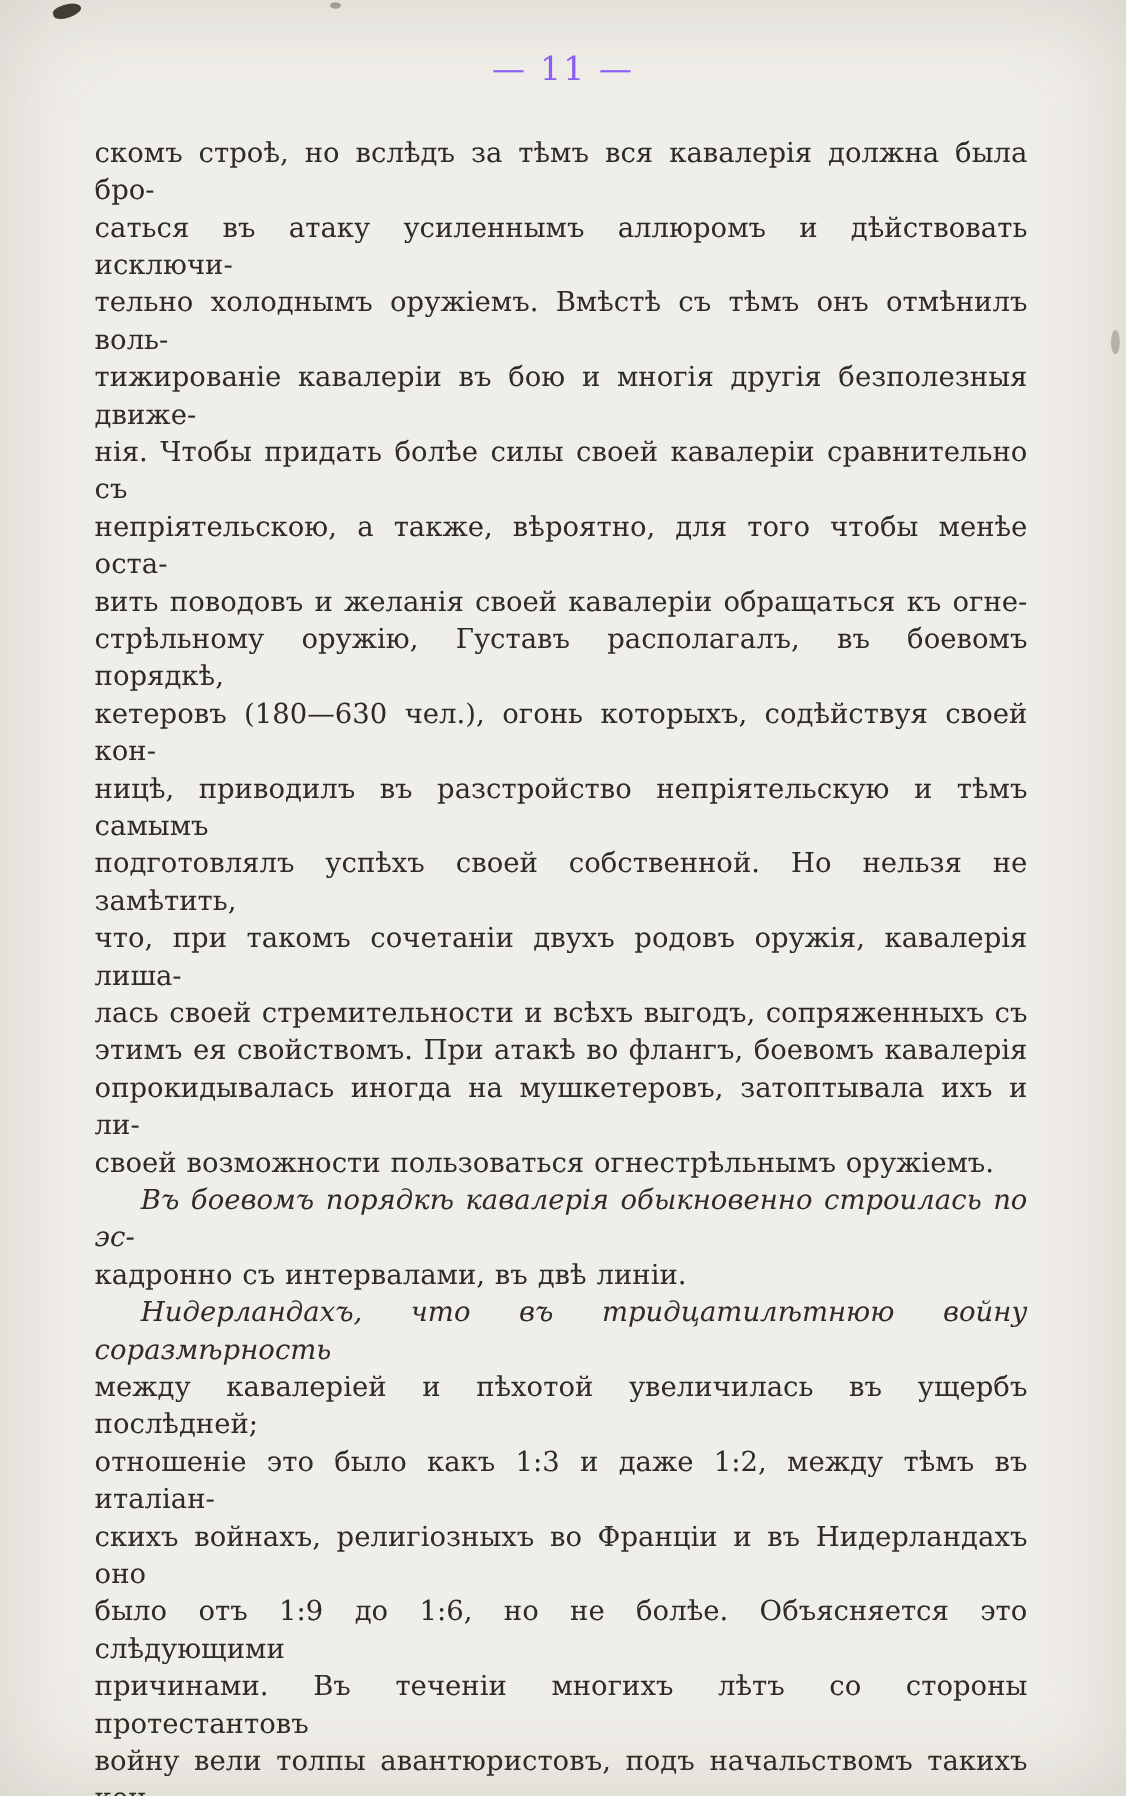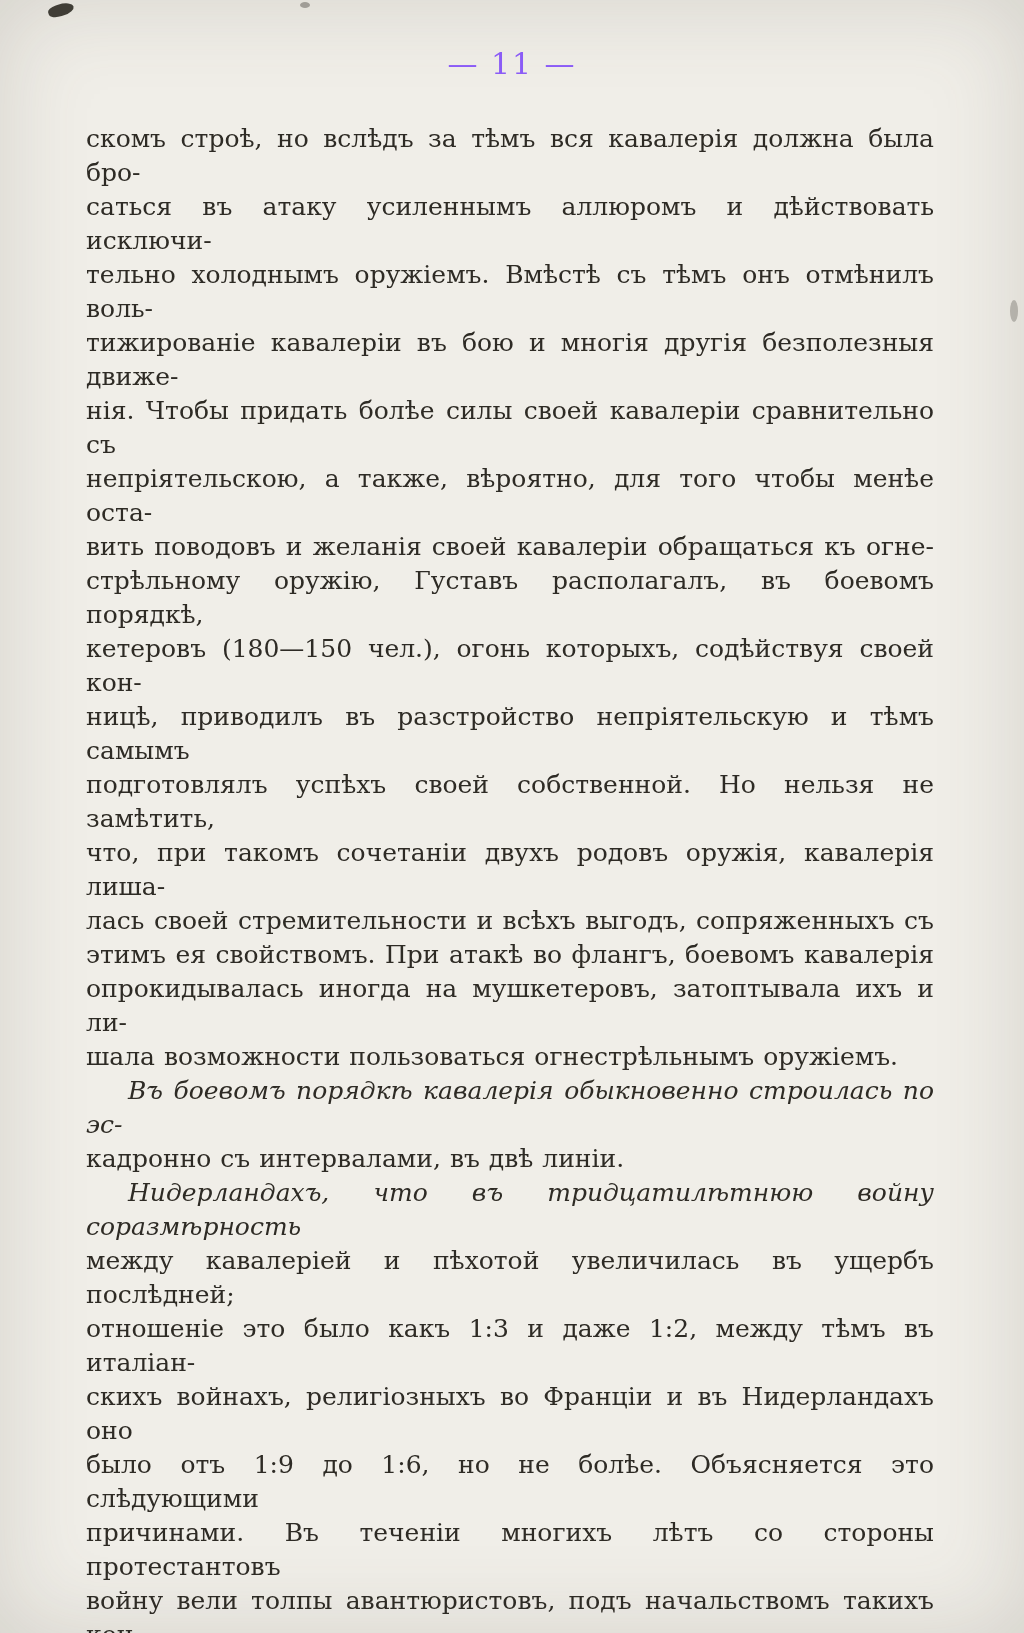--- a/index.html
+++ b/index.html
@@ -94,28 +94,28 @@
   <div class="text-block">
       <div class="para">
         <div class="line">скомъ строѣ, но вслѣдъ за тѣмъ вся кавалерія должна была бро-</div>
         <div class="line">саться въ атаку усиленнымъ аллюромъ и дѣйствовать исключи-</div>
         <div class="line">тельно холоднымъ оружіемъ. Вмѣстѣ съ тѣмъ онъ отмѣнилъ воль-</div>
         <div class="line">тижированіе кавалеріи въ бою и многія другія безполезныя движе-</div>
         <div class="line">нія. Чтобы придать болѣе силы своей кавалеріи сравнительно съ</div>
         <div class="line">непріятельскою, а также, вѣроятно, для того чтобы менѣе оста-</div>
         <div class="line">вить поводовъ и желанія своей кавалеріи обращаться къ огне-</div>
         <div class="line">стрѣльному оружію, Густавъ располагалъ, въ боевомъ порядкѣ,</div>
-        <div class="line">кетеровъ (180—150 чел.), огонь которыхъ, содѣйствуя своей кон-</div>
+        <div class="line">кетеровъ (180—630 чел.), огонь которыхъ, содѣйствуя своей кон-</div>
         <div class="line">ницѣ, приводилъ въ разстройство непріятельскую и тѣмъ самымъ</div>
         <div class="line">подготовлялъ успѣхъ своей собственной. Но нельзя не замѣтить,</div>
         <div class="line">что, при такомъ сочетаніи двухъ родовъ оружія, кавалерія лиша-</div>
         <div class="line">лась своей стремительности и всѣхъ выгодъ, сопряженныхъ съ</div>
         <div class="line">этимъ ея свойствомъ. При атакѣ во флангъ, боевомъ кавалерія</div>
         <div class="line">опрокидывалась иногда на мушкетеровъ, затоптывала ихъ и ли-</div>
-        <div class="line last">шала возможности пользоваться огнестрѣльнымъ оружіемъ.</div>
+        <div class="line last">своей возможности пользоваться огнестрѣльнымъ оружіемъ.</div>
       </div>
       <div class="para">
         <div class="line indent">Въ боевомъ порядкѣ кавалерія обыкновенно строилась по эс-</div>
         <div class="line last">кадронно съ интервалами, въ двѣ линіи.</div>
       </div>
       <div class="para">
         <div class="line indent">Нидерландахъ, что въ тридцатилѣтнюю войну соразмѣрность</div>
         <div class="line">между кавалеріей и пѣхотой увеличилась въ ущербъ послѣдней;</div>
         <div class="line">отношеніе это было какъ 1:3 и даже 1:2, между тѣмъ въ италіан-</div>
         <div class="line">скихъ войнахъ, религіозныхъ во Франціи и въ Нидерландахъ оно</div>

